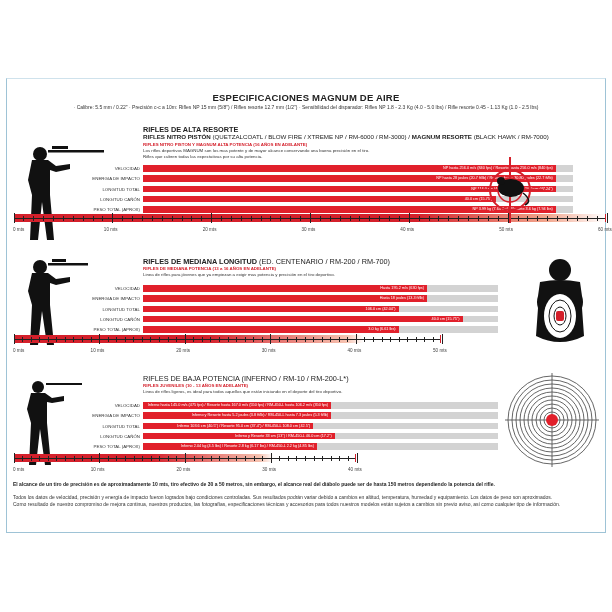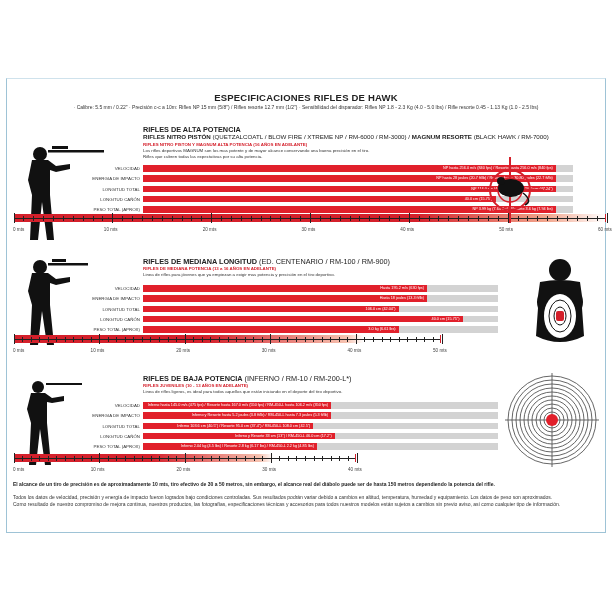--- a/index.html
+++ b/index.html
@@ -21,32 +21,32 @@
 .silhouette{position:absolute}
 .footer1{position:absolute;top:481px;left:13px;width:590px;font-size:5px;font-weight:bold;color:#222}
 .footer2{position:absolute;top:494px;left:13px;width:590px;font-size:5px;line-height:6.5px;color:#333}
 </style>
 </head>
 <body>
 
 <div class="frame"></div>
 
 <div class="specs" style="top:104px">· Calibre: 5.5 mm / 0.22"   · Precisión c-c a 10m: Rifles NP 15 mm (5/8") / Rifles resorte 12.7 mm (1/2")   · Sensibilidad del disparador: Rifles NP 1.8 - 2.3 Kg (4.0 - 5.0 lbs) / Rifle resorte 0.45 - 1.13 Kg (1.0 - 2.5 lbs)</div>
-<div class="title" style="top:92px">ESPECIFICACIONES RIFLES DE HAWK</div>
+<div class="title" style="top:92px">ESPECIFICACIONES MAGNUM DE AIRE</div>
 
 <div>
   <svg class="silhouette" style="left:12px;top:140px" width="95" height="105" viewBox="0 0 95 105">
     <g fill="#111">
       <circle cx="28" cy="14" r="7"></circle>
       <path d="M20 20 L36 20 L44 26 L58 24 L58 29 L44 32 L38 30 L38 55 L42 100 L35 100 L30 62 L26 100 L18 100 L20 55 L16 40 Z"></path>
       <rect x="36" y="10" width="56" height="2.5"></rect>
       <rect x="40" y="6" width="16" height="3"></rect>
     </g>
   </svg>
-  <div class="sec-title" style="top:125px">RIFLES DE ALTA POTENCIA</div>
+  <div class="sec-title" style="top:125px">RIFLES DE ALTA RESORTE</div>
   <div class="sec-sub" style="top:133px">
     <span style="font-weight:bold">RIFLES NITRO PISTÓN</span><span> (QUETZALCOATL / BLOW FIRE / XTREME NP / RM-6000 / RM-3000) / </span><span style="font-weight:bold">MAGNUM RESORTE</span><span> (BLACK HAWK / RM-7000)</span>
   </div>
   <div class="sec-red" style="top:142px">RIFLES NITRO PISTON Y MAGNUM ALTA POTENCIA (16 AÑOS EN ADELANTE)</div>
   <div class="sec-desc" style="top:148px">
     <div>Los rifles deportivos MAGNUM son los mas potente y de mayor alcance conservando una buena precisión en el tiro.</div>
     <div>Rifles que cubren todas las expectativas por su alta potencia.</div>
   </div>
   <div id="s0-rows">
       <div class="rowlabel" style="top: 166px;">VELOCIDAD</div>
@@ -151,21 +151,21 @@
 
 <div>
   <svg class="silhouette" style="left:14px;top:255px" width="95" height="95" viewBox="0 0 95 95">
     <g fill="#111">
       <circle cx="26" cy="12" r="7"></circle>
       <path d="M18 18 L34 18 L42 24 L56 22 L56 27 L42 30 L36 28 L36 50 L40 90 L33 90 L28 56 L24 90 L16 90 L18 50 L14 36 Z"></path>
       <rect x="34" y="8" width="40" height="2.5"></rect>
       <rect x="38" y="4" width="14" height="3"></rect>
     </g>
   </svg>
-  <div class="sec-title" style="top:257px"><span style="font-weight:bold">RIFLES DE MEDIANA LONGITUD</span><span> (ED. CENTENARIO / RM-100 / RM-900)</span></div>
+  <div class="sec-title" style="top:257px"><span style="font-weight:bold">RIFLES DE MEDIANA LONGITUD</span><span> (ED. CENTENARIO / RM-200 / RM-700)</span></div>
   <div class="sec-red" style="top:266px">RIFLES DE MEDIANA POTENCIA (13 a 16 AÑOS EN ADELANTE)</div>
   <div class="sec-desc" style="top:272px">Linea de rifles para jóvenes que ya empiezan a exigir mas potencia y precisión en el tiro deportivo.</div>
   <div id="s1-rows">
       <div class="rowlabel" style="top: 286px;">VELOCIDAD</div>
       <div class="track" style="top: 285px; width: 355px;"></div>
       <div class="bar" style="top: 285px; width: 284px;">Hasta 195.2 m/s (630 fps)</div>
       <div class="rowlabel" style="top: 296.3px;">ENERGÍA DE IMPACTO</div>
       <div class="track" style="top: 295.3px; width: 355px;"></div>
       <div class="bar" style="top: 295.3px; width: 284px;">Hasta 18 joules (13.3 ft/lb)</div>
       <div class="rowlabel" style="top: 306.6px;">LONGITUD TOTAL</div>
@@ -251,21 +251,21 @@
 </div>
 
 <div>
   <svg class="silhouette" style="left:14px;top:375px" width="80" height="95" viewBox="0 0 80 95">
     <g fill="#111">
       <circle cx="24" cy="12" r="6"></circle>
       <path d="M17 18 L31 18 L38 23 L50 21 L50 26 L38 28 L33 27 L33 48 L37 90 L31 90 L26 54 L22 90 L15 90 L17 48 L13 34 Z"></path>
       <rect x="32" y="8" width="36" height="2"></rect>
     </g>
   </svg>
-  <div class="sec-title" style="top:374px"><span style="font-weight:bold">RIFLES DE BAJA POTENCIA</span><span> (INFERNO / RM-10 / RM-200-L*)</span></div>
+  <div class="sec-title" style="top:374px"><span style="font-weight:normal">RIFLES DE BAJA POTENCIA</span><span> (INFERNO / RM-10 / RM-200-L*)</span></div>
   <div class="sec-red" style="top:383px">RIFLES JUVENILES (10 - 13 AÑOS EN ADELANTE)</div>
   <div class="sec-desc" style="top:389px">Linea de rifles ligeros, es ideal para todos aquellos que están iniciando en el deporte del tiro deportivo.</div>
   <div id="s2-rows">
       <div class="rowlabel" style="top: 403px;">VELOCIDAD</div>
       <div class="track" style="top: 402px; width: 355px;"></div>
       <div class="bar" style="top: 402px; width: 188.15px;">Inferno hasta 145.0 m/s (475 fps) / Resorte hasta 167.0 m/s (550 fps) / RM-450-L hasta 106.2 m/s (350 fps)</div>
       <div class="rowlabel" style="top: 413.3px;">ENERGÍA DE IMPACTO</div>
       <div class="track" style="top: 412.3px; width: 355px;"></div>
       <div class="bar" style="top: 412.3px; width: 188.15px;">Inferno y Resorte hasta 5.2 joules (3.8 ft/lb) / RM-450-L hasta 7.3 joules (5.3 ft/lb)</div>
       <div class="rowlabel" style="top: 423.6px;">LONGITUD TOTAL</div>

